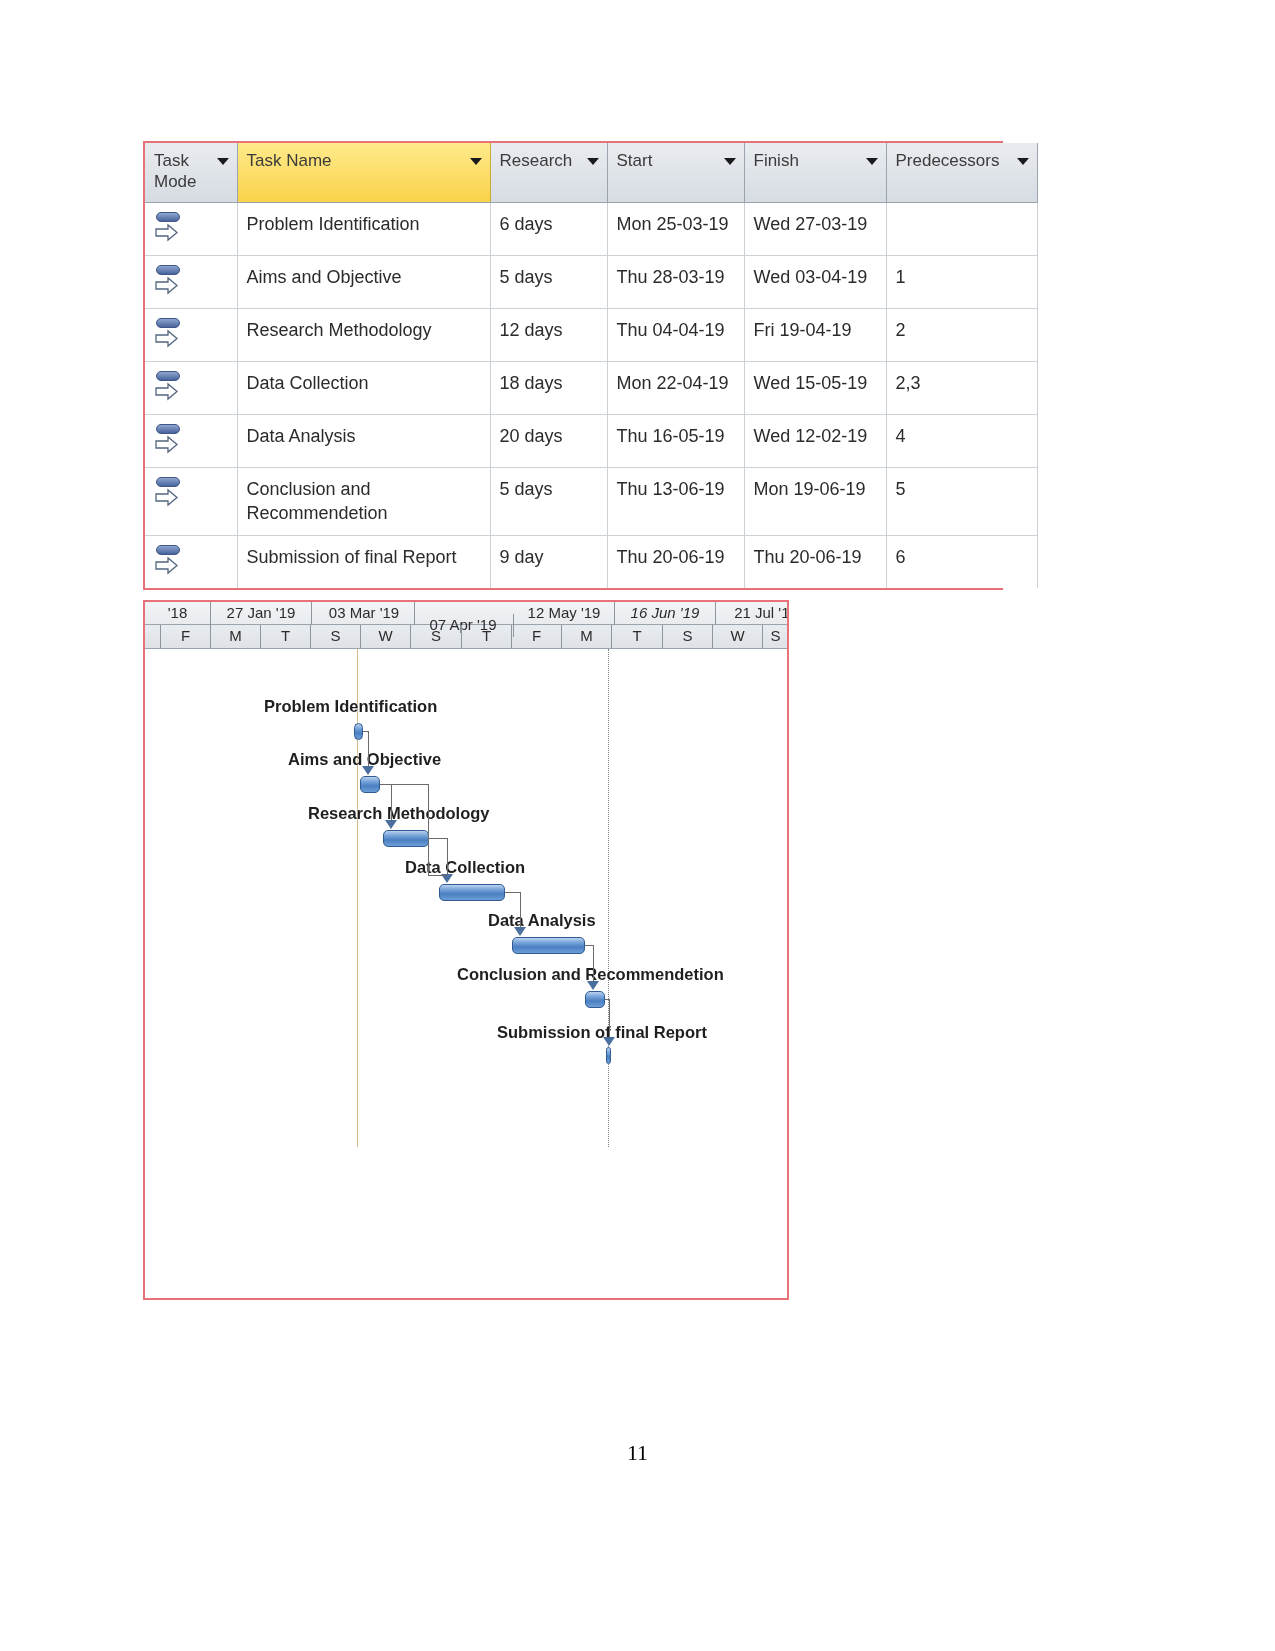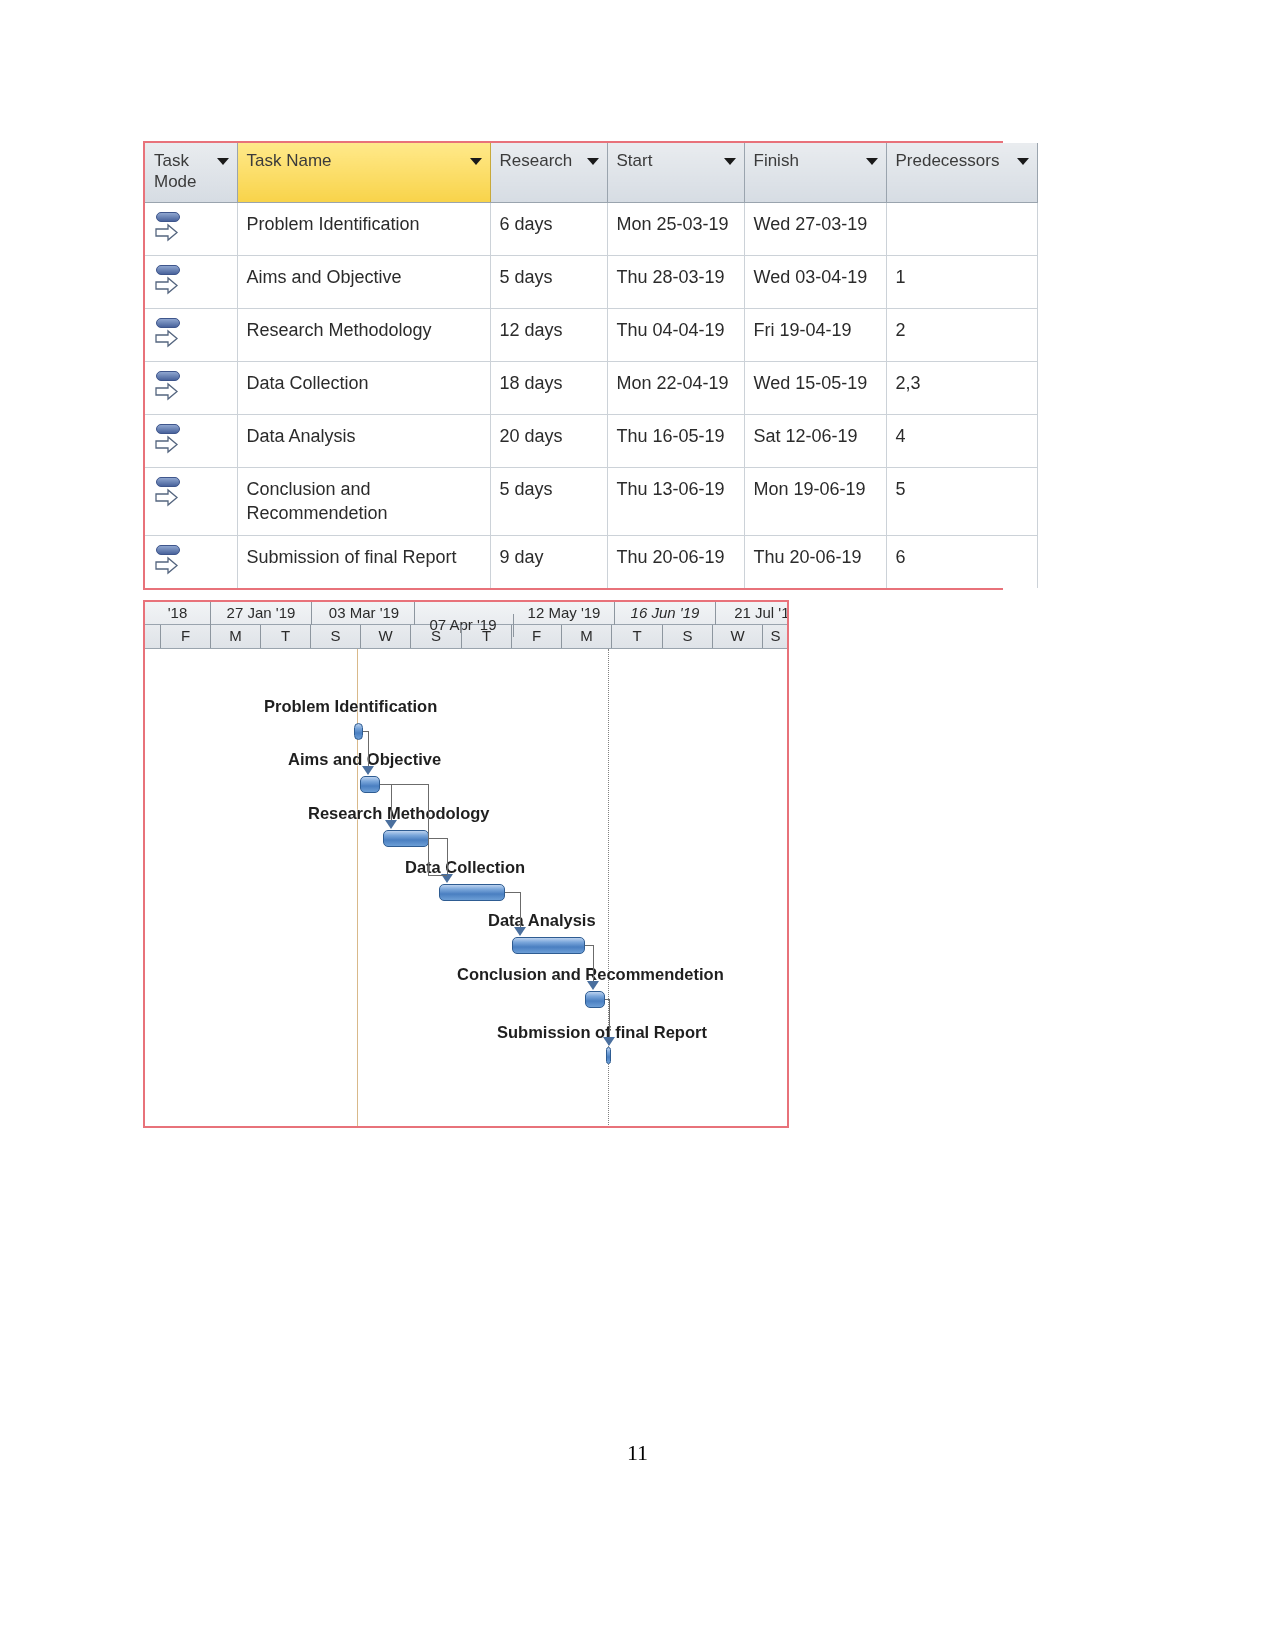--- a/index.html
+++ b/index.html
@@ -98,21 +98,21 @@
     box-sizing: border-box;
   }
   .mode-icon .arrow { position: absolute; left: 1px; top: 11px; }
 
   
   .gantt-wrap {
     position: absolute;
     left: 143px;
     top: 600px;
     width: 646px;
-    height: 528px;
+    height: 700px;
     border: 2px solid #e8727a;
     box-sizing: border-box;
     background: #ffffff;
     overflow: hidden;
   }
   .gantt-timeline {
     position: relative;
     height: 46px;
     border-bottom: 1px solid #9aa4ae;
     background: linear-gradient(#f2f4f6, #dfe3e8);
@@ -298,21 +298,21 @@
             <span class="mode-icon">
               <span class="pill"></span>
               <span class="arrow"><svg width="30" height="20" viewBox="0 0 30 20">
                   <path d="M1 6 L13 6 L13 2 L22 9.5 L13 17 L13 13 L1 13 Z" fill="#ffffff" stroke="#54657f" stroke-width="1.3"></path>
                 </svg></span>
             </span>
           </td>
           <td class="cell-name">Data Analysis</td>
           <td class="cell-dur">20 days</td>
           <td class="cell-start">Thu 16-05-19</td>
-          <td class="cell-fin">Sat 12-06-19</td>
+          <td class="cell-fin">Wed 12-02-19</td>
           <td class="cell-pred">4</td>
         </tr>
         <tr>
           <td class="cell-mode">
             <span class="mode-icon">
               <span class="pill"></span>
               <span class="arrow"><svg width="30" height="20" viewBox="0 0 30 20">
                   <path d="M1 6 L13 6 L13 2 L22 9.5 L13 17 L13 13 L1 13 Z" fill="#ffffff" stroke="#54657f" stroke-width="1.3"></path>
                 </svg></span>
             </span>

